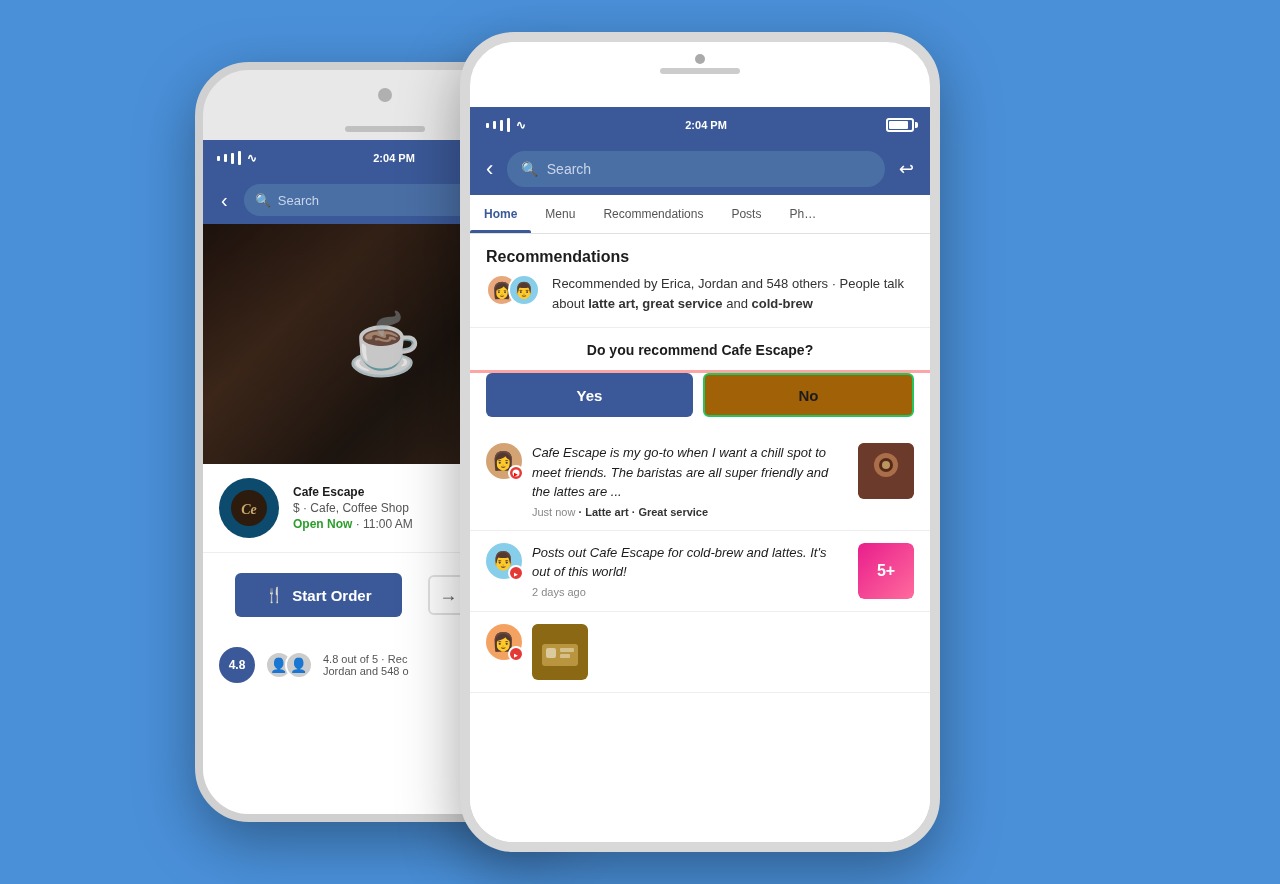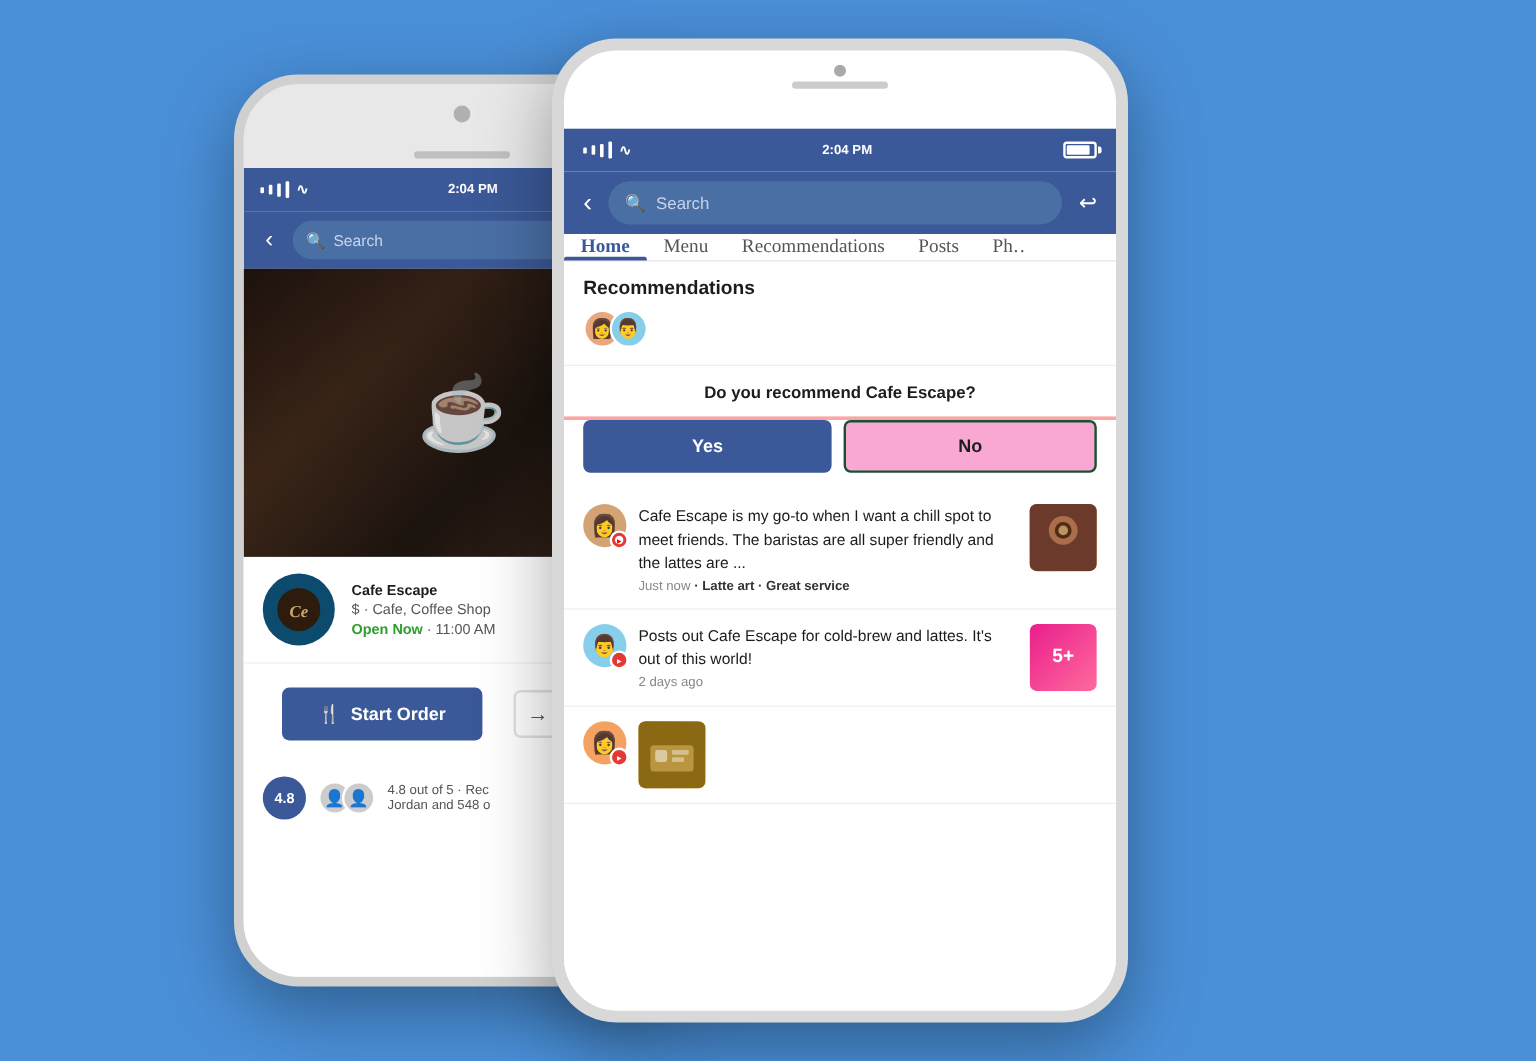--- a/index.html
+++ b/index.html
@@ -345,27 +345,26 @@
       cursor: pointer;
       padding: 4px;
     }
 
     .front-tabs {
       display: flex;
       border-bottom: 1px solid #e0e0e0;
       background: #fff;
     }
     .tab-item {
-      padding: 2px 14px;
-      font-size: 16px;
+      padding: 12px 14px;
+      font-size: 12px;
       color: #555;
       cursor: pointer;
       position: relative;
       white-space: nowrap;
-      font-family: Liberation Serif, serif;
     }
     .tab-item.active {
       color: #3b5998;
       font-weight: 600;
     }
     .tab-item.active::after {
       content: '';
       position: absolute;
       bottom: 0;
       left: 0;
@@ -438,23 +437,23 @@
       color: #fff;
       border: none;
       border-radius: 6px;
       height: 44px;
       font-size: 15px;
       font-weight: 700;
       cursor: pointer;
     }
     .rec-no {
       flex: 1;
-      background: #f9a8d4;
+      background: #a16207;
       color: #1c1c1c;
-      border: 2px solid #14532d;
+      border: 2px solid #22c55e;
       border-radius: 6px;
       height: 44px;
       font-size: 15px;
       font-weight: 700;
       cursor: pointer;
     }
 
     .review-item {
       padding: 12px 16px;
       border-bottom: 1px solid #eee;
@@ -491,20 +490,21 @@
       width: 8px;
       height: 8px;
     }
     .review-body {
       flex: 1;
     }
     .review-text {
       font-size: 13px;
       color: #1c1c1c;
       line-height: 1.5;
+      font-style: italic;
     }
     .review-meta {
       font-size: 11px;
       color: #888;
       margin-top: 4px;
     }
     .review-meta strong { color: #333; font-weight: 700; }
     .review-thumb {
       width: 56px;
       height: 56px;
@@ -666,20 +666,23 @@
     </div>
 
     <div class="front-content">
 
       <div class="recommendations-header">Recommendations</div>
 
       <div class="rec-summary">
         <div class="rec-avatars">
           <div class="rec-avatar" style="background:#e8a87c;">👩</div>
           <div class="rec-avatar" style="background:#87ceeb;">👨</div>
+        </div>
+        <div class="rec-text">
+          <span>Recommended by Erica, Jordan and 548 others · People talk about </span><strong>latte art, great service</strong><span> and </span><strong>cold-brew</strong>
         </div>
       </div>
 
       <div class="recommend-prompt">Do you recommend Cafe Escape?</div>
       <div class="rec-buttons">
         <button class="rec-yes">Yes</button>
         <button class="rec-no">No</button>
       </div>
 
       <div class="review-item">

